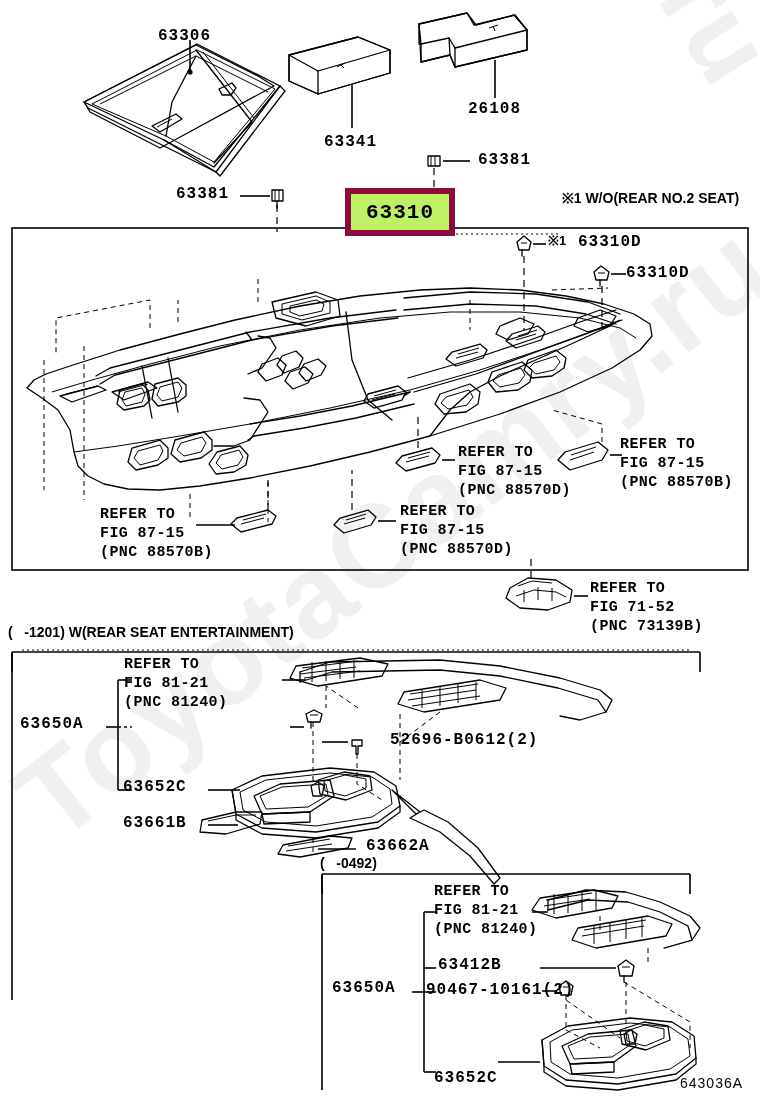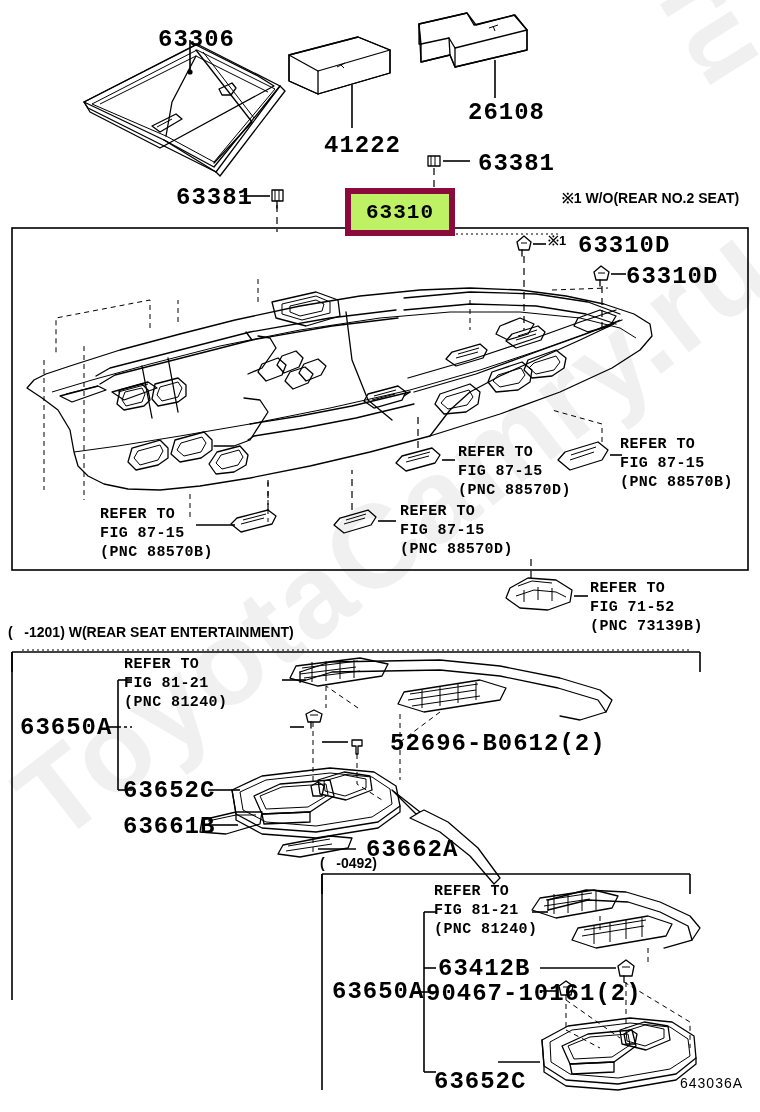--- a/index.html
+++ b/index.html
@@ -21,21 +21,21 @@
 
   
   #art{position:absolute;left:0;top:0;width:760px;height:1112px;z-index:1;}
 
   
   .lbl{
     position:absolute;z-index:3;white-space:pre;
     font-family:"Liberation Mono","DejaVu Sans Mono",monospace;
     color:#000;font-weight:700;line-height:1.0;
   }
-  .pn{ font-size:24px; letter-spacing:1px; }
+  .pn{ font-size:16px; letter-spacing:1px; }
   .refer{ font-size:15px; letter-spacing:0.4px; line-height:19px; }
   .note{
     font-size:14px;font-family:"Liberation Sans",sans-serif;font-weight:600;
     letter-spacing:0px;
   }
   .figid{ font-size:14px; font-family:"Liberation Sans",sans-serif; font-weight:500; letter-spacing:1px;}
 
   
   .hl-box{
     position:absolute;z-index:4;
@@ -370,21 +370,21 @@
       <path class="dash-s" d="M600 916 L600 930"></path>
 
       <line class="lead" x1="532" y1="912" x2="548" y2="912"></line>
       <line class="lead" x1="540" y1="968" x2="616" y2="968"></line>
       <line class="lead" x1="542" y1="991" x2="556" y2="991"></line>
       <line class="lead" x1="498" y1="1062" x2="540" y2="1062"></line>
     </g>
   </svg>
 
   <div class="lbl pn" style="left:158px;top:28px;">63306</div>
-  <div class="lbl pn" style="left:324px;top:134px;">41222</div>
+  <div class="lbl pn" style="left:324px;top:134px;">63341</div>
   <div class="lbl pn" style="left:468px;top:101px;">26108</div>
   <div class="lbl pn" style="left:176px;top:186px;">63381</div>
   <div class="lbl pn" style="left:478px;top:152px;">63381</div>
 
   <div class="hl-box" style="left:345px;top:188px;width:98px;height:36px;">63310</div>
 
   <div class="lbl note" style="left:562px;top:191px;">※1 W/O(REAR NO.2 SEAT)</div>
 
   <div class="lbl" style="left:548px;top:234px;font-size:13px;font-family:'Liberation Sans',sans-serif;font-weight:600;">※1</div>
   <div class="lbl pn" style="left:578px;top:234px;">63310D</div>

